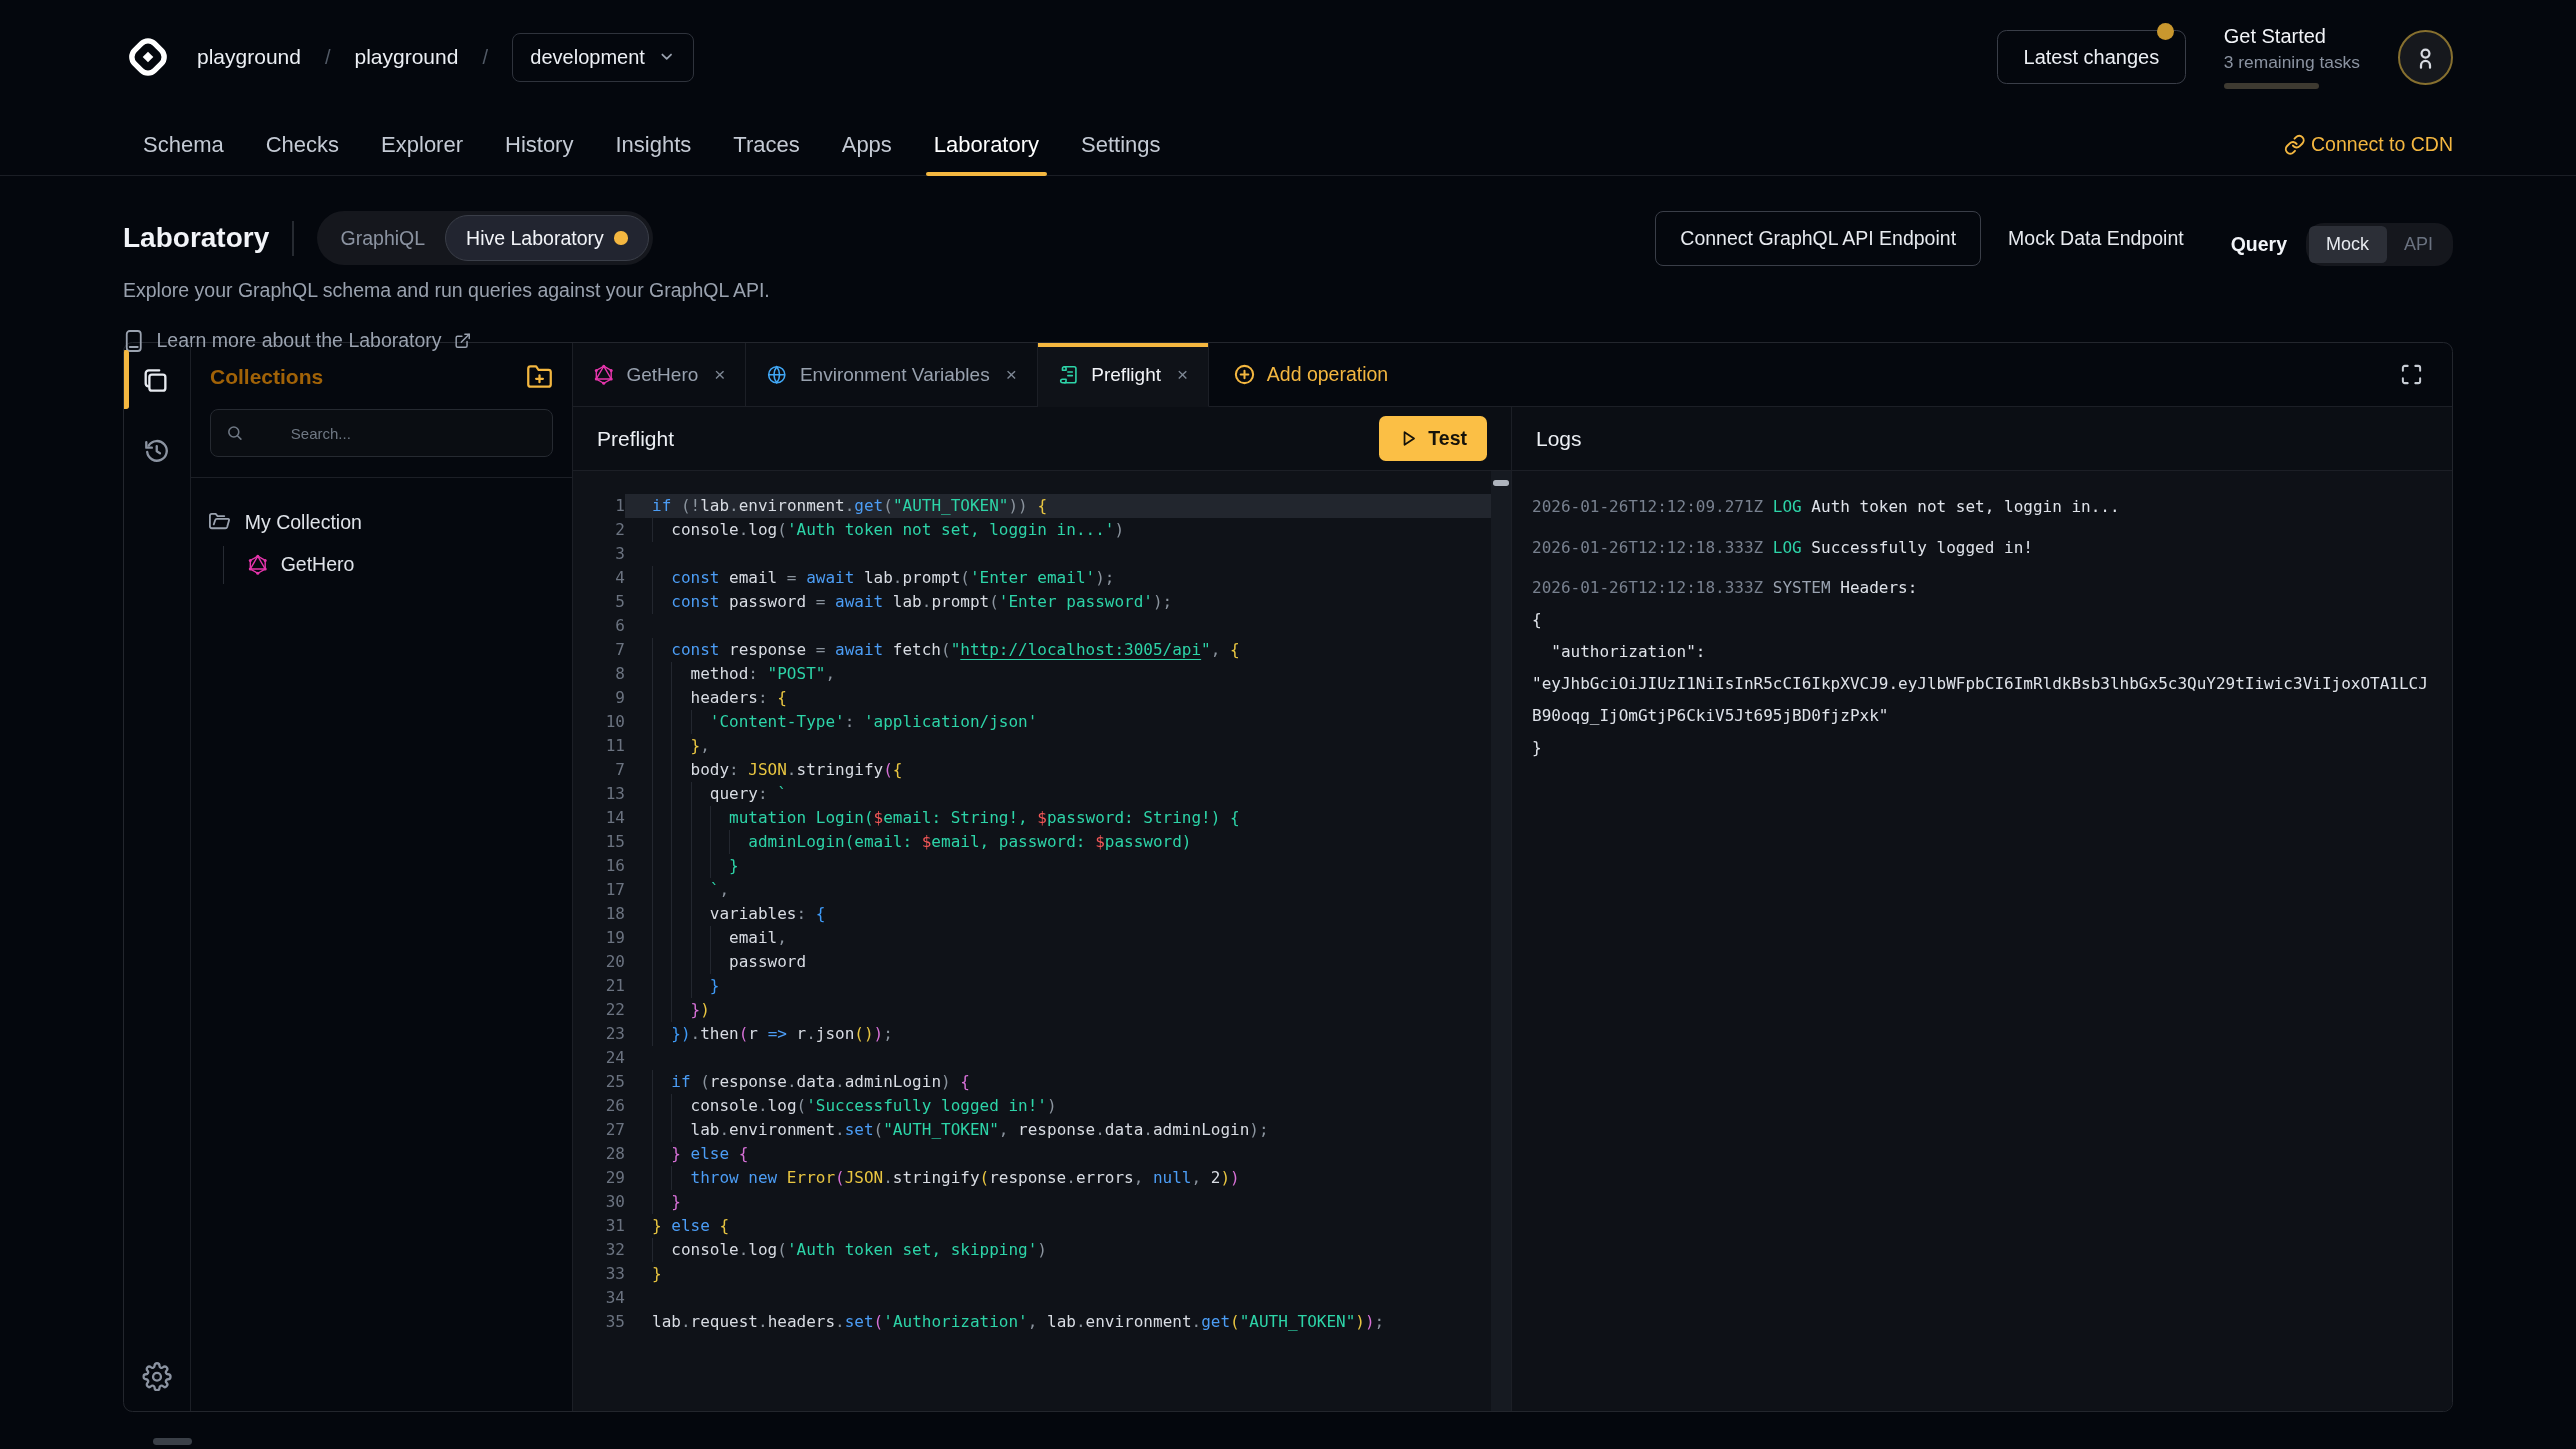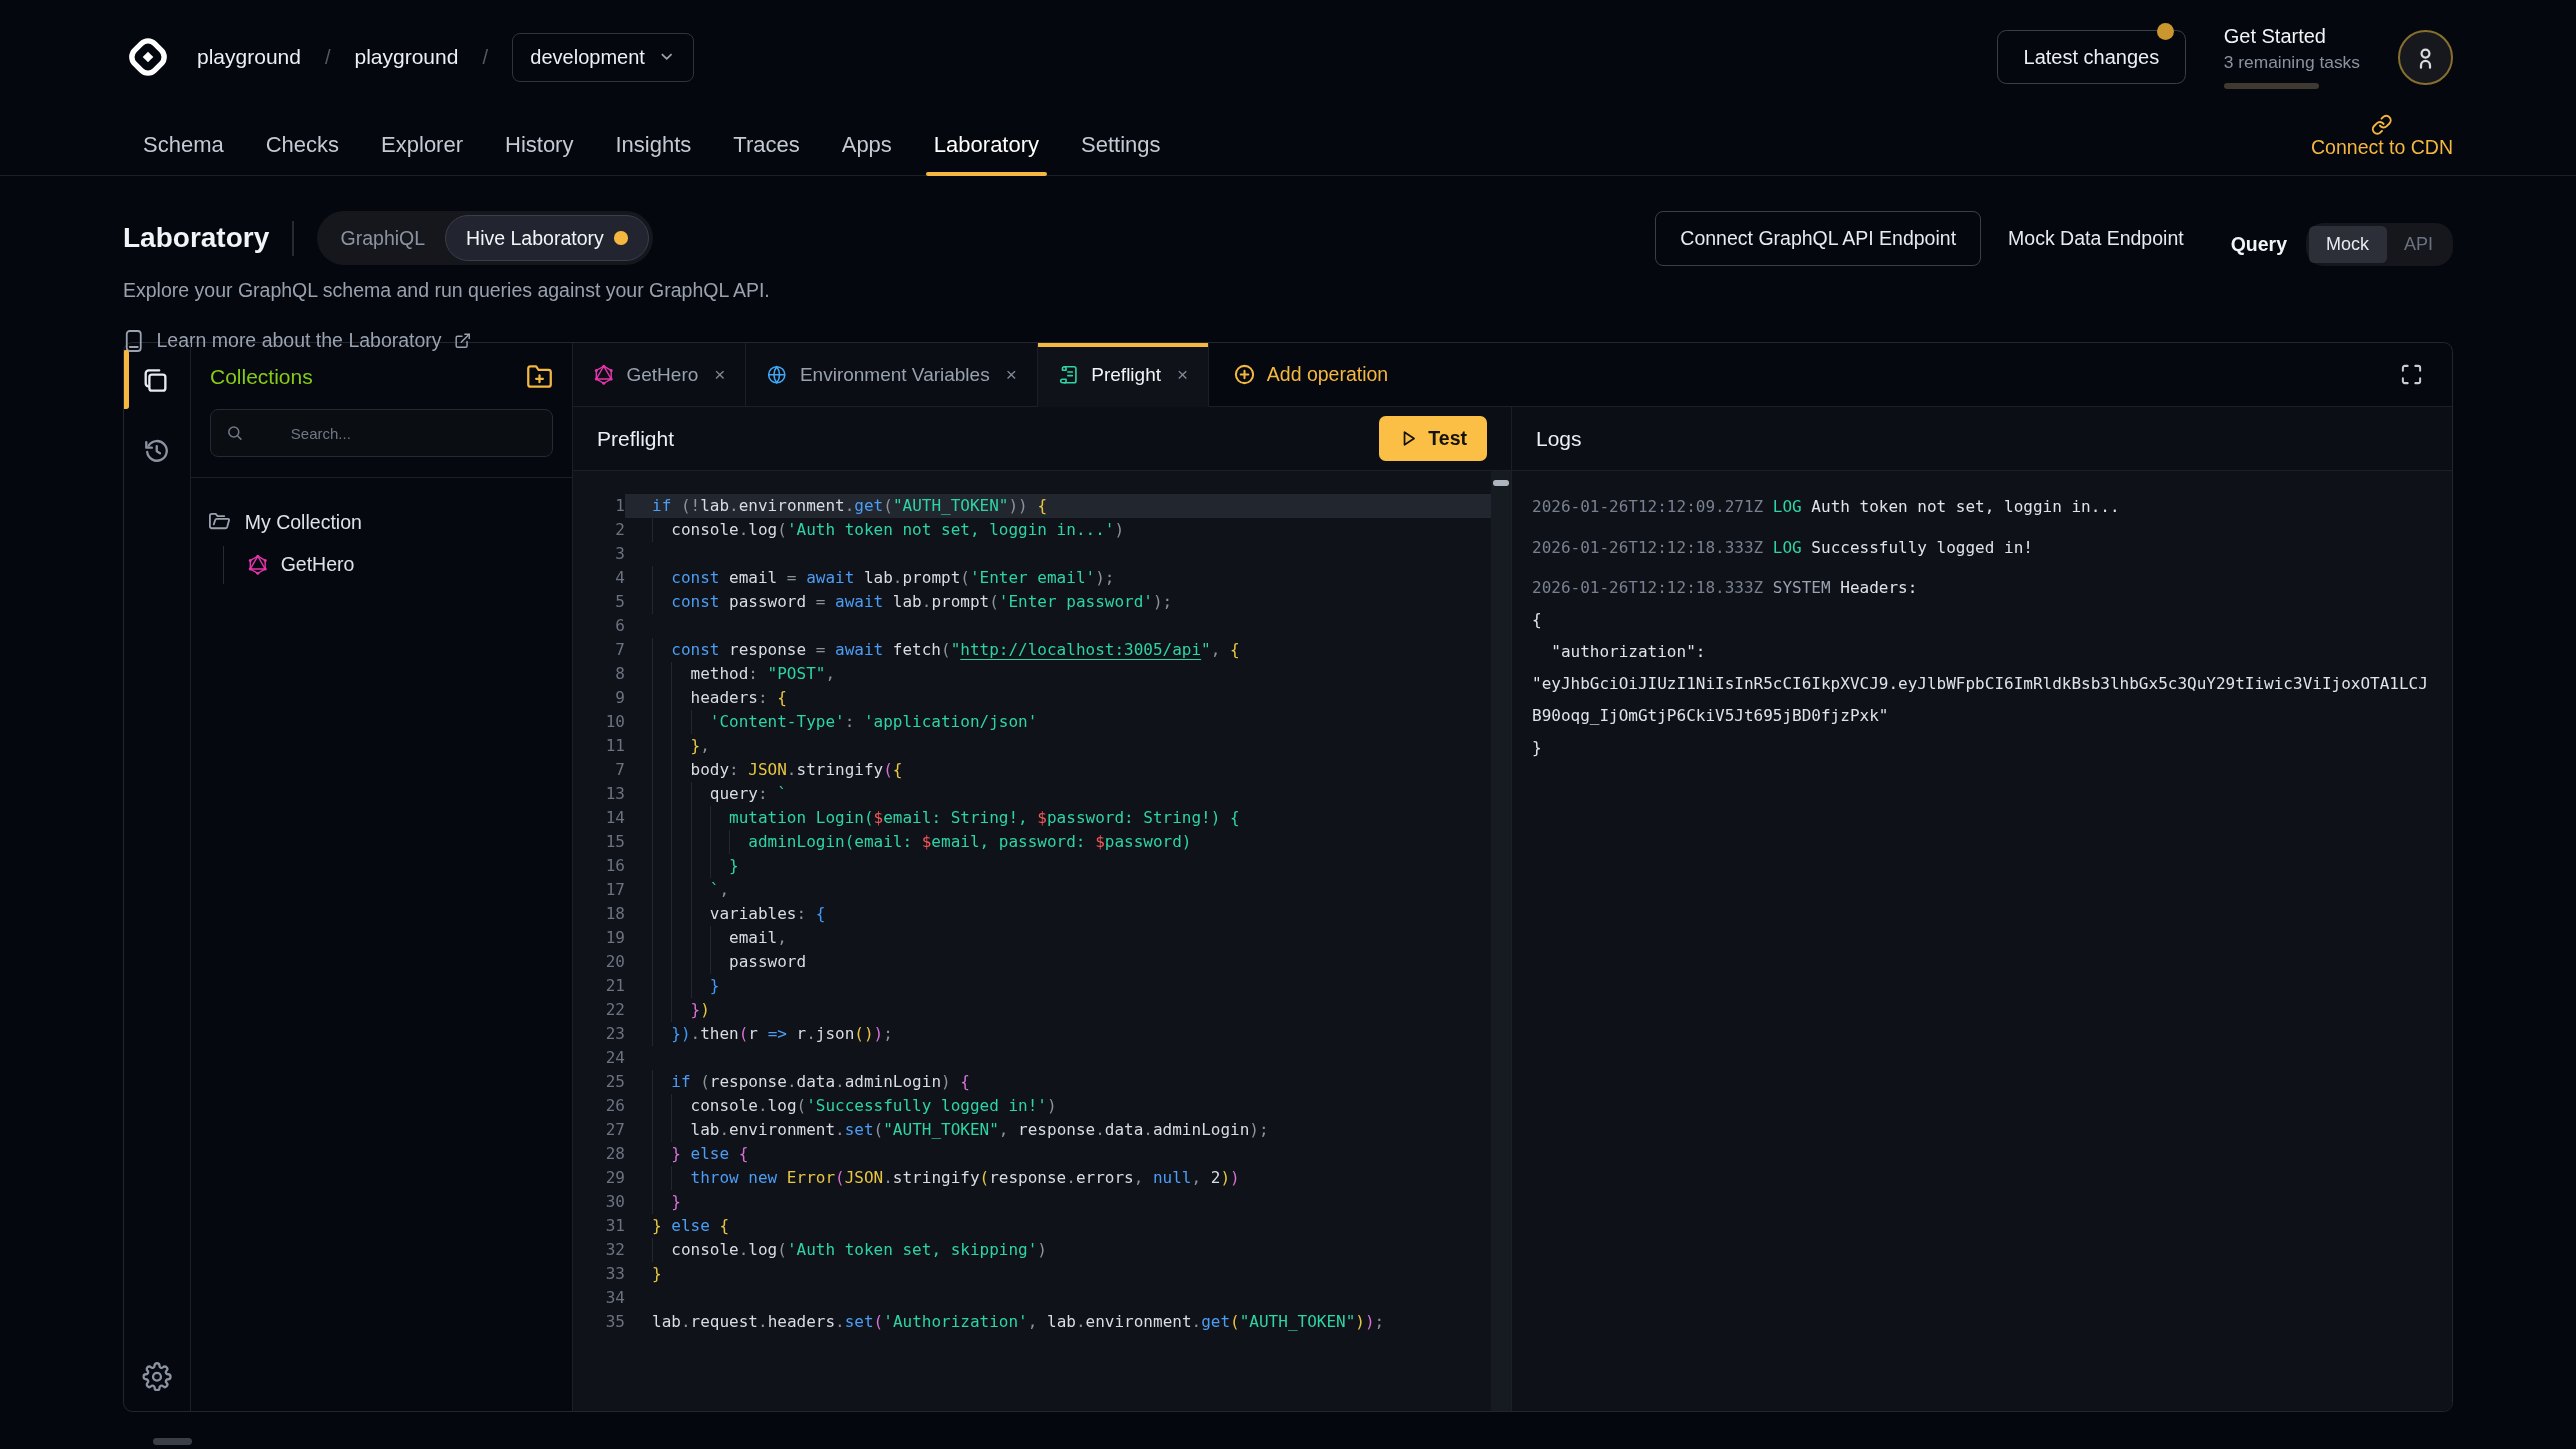--- a/index.html
+++ b/index.html
@@ -27,21 +27,21 @@
   .gs-bar { margin-top:6.7px; width:95px; height:6px; border-radius:3.4px; background:#3e3a31; overflow:hidden; }
   .gs-fill { height:100%; background:#f4b740; border-radius:3.4px; }
   .avatar { width:55px; height:55px; border-radius:50%; background:#16181d; border:2px solid #87702f; display:flex; align-items:center; justify-content:center; cursor:pointer; }
 
   
   .nav { height:62px; border-bottom:1.3px solid #1b1e25; padding:0 123px; display:flex; align-items:stretch; }
   .nav-items { display:flex; gap:42px; align-items:stretch; padding-left:20px; }
   .nav-item { display:flex; align-items:center; font-size:22px; color:#c4cad4; position:relative; cursor:pointer; }
   .nav-item.active { color:#ffffff; }
   .nav-item.active::after { content:""; position:absolute; left:-8px; right:-8px; bottom:-1.3px; height:4px; background:#f4b740; border-radius:2px; }
-  .nav-right { margin-left:auto; display:flex; align-items:center; gap:0; color:#f4b740; font-size:19.5px; cursor:pointer;flex-direction:column; }
+  .nav-right { margin-left:auto; display:flex; align-items:center; gap:6px; color:#f4b740; font-size:19.5px; cursor:pointer; }
 
   
   .lab-head { height:166px; padding:35px 123px 0 123px; position:relative; }
   .lab-title-row { display:flex; align-items:center; gap:23px; }
   .lab-title { font-size:28px; font-weight:700; color:#f2f4f8; }
   .vsep { width:1.3px; height:35px; background:#262a31; }
   .mode-toggle { display:flex; align-items:center; background:#15171d; border-radius:670px; padding:4px; }
   .mode-opt { font-size:19.5px; color:#8b93a1; padding:10.7px 20px; border-radius:670px; cursor:pointer; display:flex; align-items:center; gap:10.7px; }
   .mode-opt.active { background:#222530; border:1.3px solid #3a3e48; color:#f2f4f8; }
   .mode-dot { width:13.4px; height:13.4px; border-radius:50%; background:#f4b740; }
@@ -60,21 +60,21 @@
   
   .panel { margin:0 123px; height:1070px; border:1.3px solid #23262d; border-radius:9.4px; display:flex; overflow:hidden; background:#05080e; }
   .rail { width:67px; border-right:1.3px solid #1c1f26; position:relative; display:flex; flex-direction:column; align-items:center; padding-top:23px; gap:40px; }
   .rail-indicator { position:absolute; left:0; top:6.7px; width:4.7px; height:59px; background:#f4b740; border-radius:0 2.7px 2.7px 0; }
   .rail-icon { cursor:pointer; }
   .rail-gear { position:absolute; bottom:20px; left:50%; transform:translateX(-50%); cursor:pointer; }
 
   .collections { width:382px; border-right:1.3px solid #1c1f26; display:flex; flex-direction:column; }
   .col-head { padding:20px 19px 20px 19px; border-bottom:1.3px solid #1c1f26; }
   .col-title-row { display:flex; align-items:center; justify-content:space-between; }
-  .col-title { font-size:21px; font-weight:400; color:#84cc16; }
+  .col-title { font-size:21px; font-weight:700; color:#a16207; }
   .search-box { margin-top:19px; height:48px; border:1.3px solid #262a31; background:#0a0d12; border-radius:8px; display:flex; align-items:center; gap:12px; padding:0 14.8px; }
   .search-box input { background:transparent; border:none; outline:none; color:#f0abfc; font-size:15px; width:100%; font-family:"Liberation Sans",sans-serif;margin-left:36px; }
   .search-box input::placeholder { color:#6f7884; }
   .tree { padding:25.5px 17.4px; }
   .tree-folder { display:flex; align-items:center; gap:13.4px; font-size:19.5px; color:#dfe3e9; height:38px; cursor:pointer; }
   .tree-children { margin-left:14.8px; border-left:1.3px solid #272b33; padding-left:23px; margin-top:4px; }
   .tree-op { display:flex; align-items:center; gap:12px; font-size:19.5px; color:#dfe3e9; height:38px; cursor:pointer; }
 
   .workspace { flex:1; display:flex; flex-direction:column; }
   .tabbar { height:64px; display:flex; align-items:stretch; border-bottom:1.3px solid #1c1f26; }

